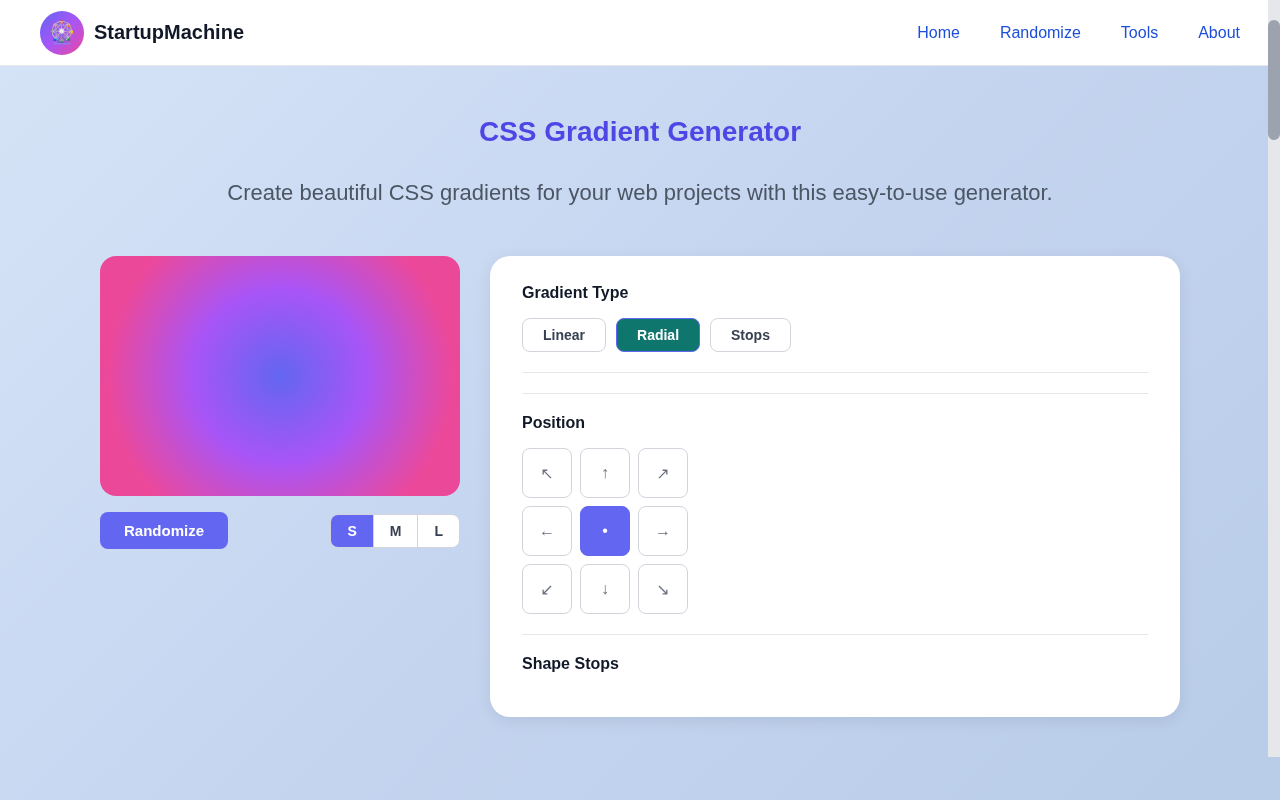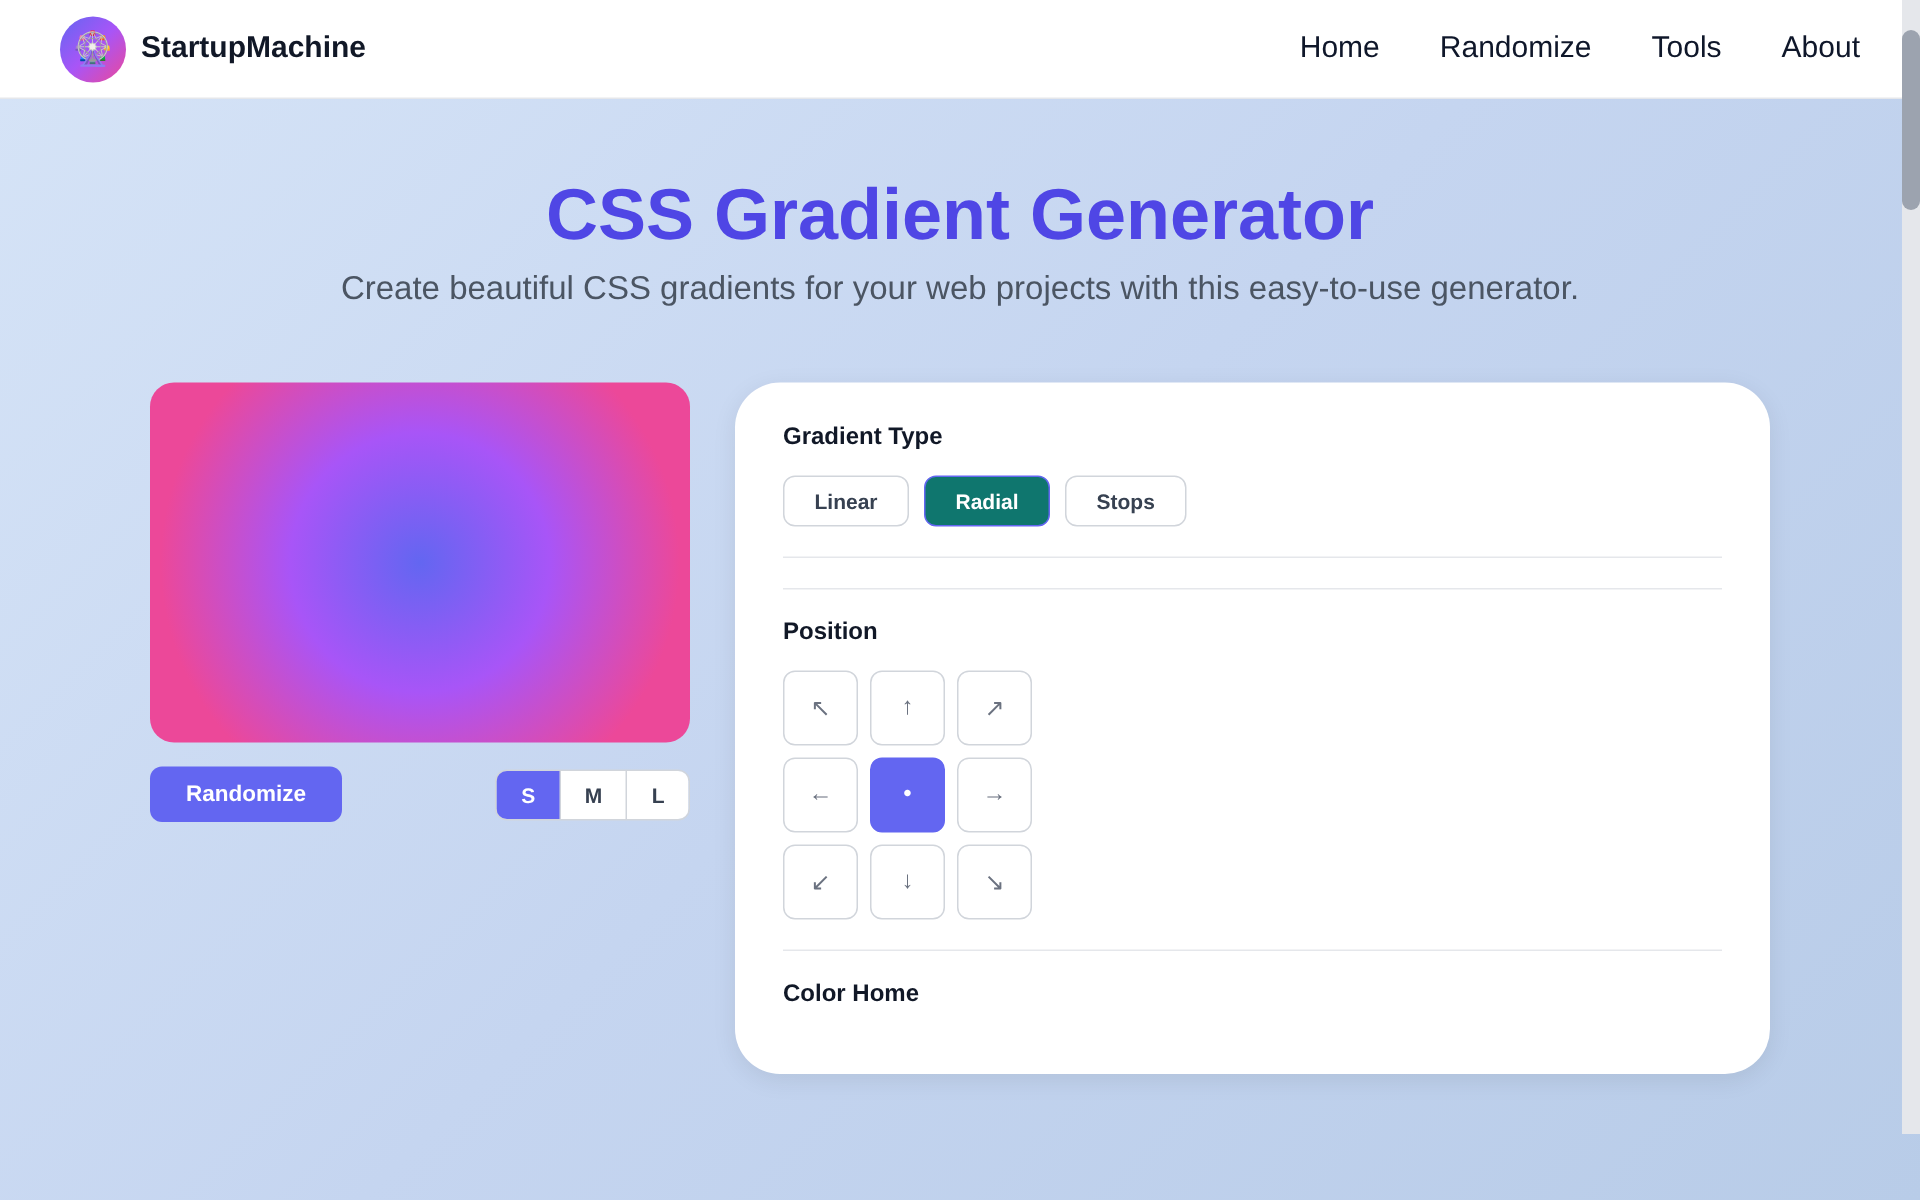--- a/index.html
+++ b/index.html
@@ -39,22 +39,22 @@
       font-size: 20px;
       font-weight: 700;
       color: #111827;
     }
     .header-nav {
       display: flex;
       gap: 40px;
       align-items: center;
     }
     .nav-item {
-      font-size: 20px;
-      color: #0f172a;
+      font-size: 16px;
+      color: #1d4ed8;
       cursor: pointer;
       font-weight: 500;
     }
 
     
     .scrollbar {
       position: absolute;
       right: 0;
       top: 0;
       width: 12px;
@@ -68,24 +68,24 @@
       border-radius: 6px;
       margin-top: 20px;
     }
 
     
     .hero {
       text-align: center;
       padding: 50px 20px 30px;
     }
     .hero-title {
-      font-size: 48px;
+      font-size: 28px;
       font-weight: 700;
       color: #4f46e5;
-      margin-bottom: 8px;
+      margin-bottom: 32px;
     }
     .hero-subtitle {
       font-size: 22px;
       color: #4b5563;
     }
 
     
     .main-content {
       display: flex;
       gap: 30px;
@@ -140,21 +140,21 @@
     .size-btn:last-child { border-right: none; }
     .size-btn.active {
       background: #6366f1;
       color: white;
     }
 
     
     .controls-panel {
       flex: 1;
       background: white;
-      border-radius: 30px;
+      border-radius: 20px;
       padding: 28px 32px;
       box-shadow: 0 4px 16px rgba(0,0,0,0.08);
       max-height: 520px;
       overflow-y: auto;
     }
 
     .section-title {
       font-size: 16px;
       font-weight: 700;
       color: #111827;
@@ -286,20 +286,20 @@
 
           <button class="pos-btn">↙</button>
           <button class="pos-btn">↓</button>
           <button class="pos-btn">↘</button>
         </div>
       </div>
 
       <hr class="divider">
 
       <div>
-        <div class="section-title">Color Home</div>
+        <div class="section-title">Shape Stops</div>
 
       </div>
 
     </div>
   </div>
 
 </div>
 
 </body></html>

